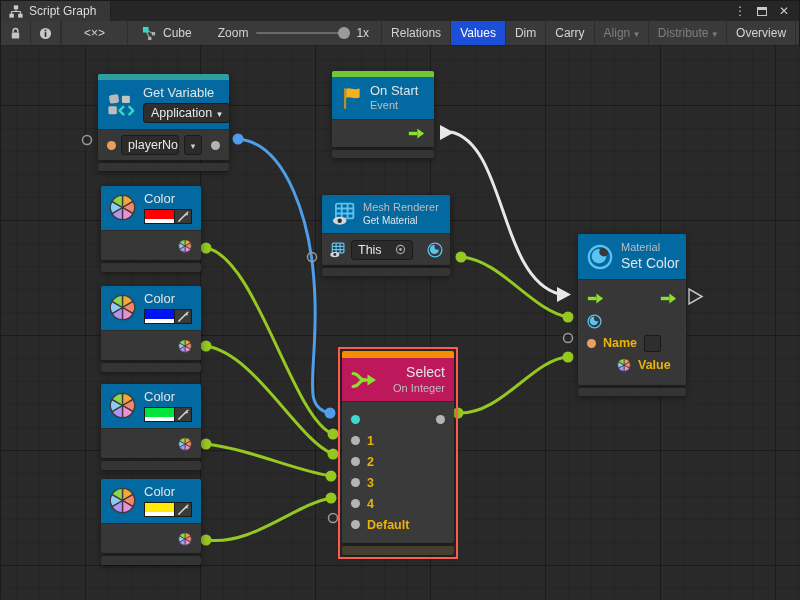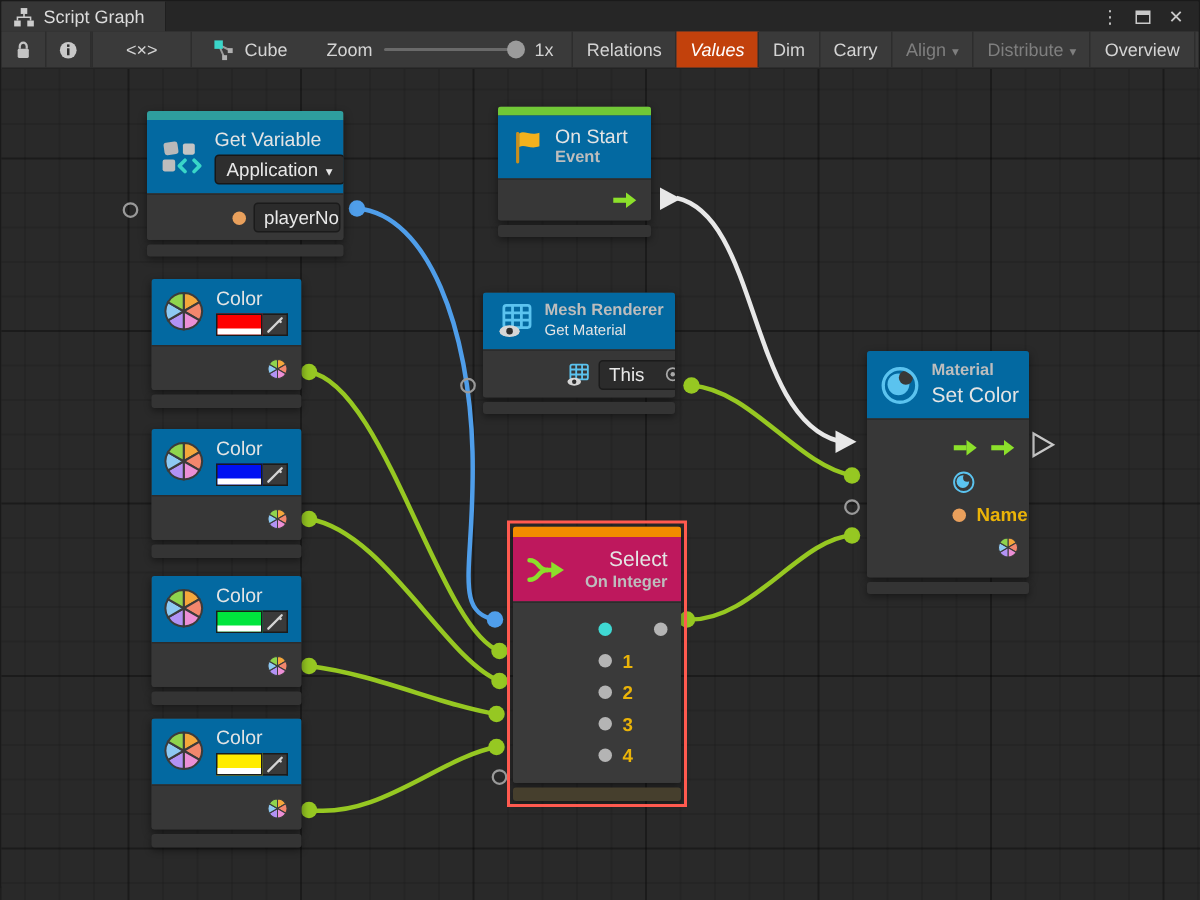--- a/index.html
+++ b/index.html
@@ -12,21 +12,21 @@
   .tab-label { font-size:12px; color:#dcdcdc; white-space:nowrap; }
   .win-controls { margin-left:auto; display:flex; align-items:center; gap:4px; padding-right:6px; color:#c9c9c9; }
   .wc { width:18px; height:18px; display:flex; align-items:center; justify-content:center; font-size:12px; cursor:default; }
   .wc-max { font-size:10px; }
   .maxbox { width:10px; height:9px; border:1.5px solid #c9c9c9; border-top-width:3px; }
 
   
   .toolbar { position:absolute; left:0; top:20px; width:100%; height:25px; background:#3a3a3a; border-bottom:1px solid #232323; display:flex; align-items:stretch; font-size:12px; color:#d4d4d4; }
   .tbtn { display:flex; align-items:center; padding:0 9px; border-right:1px solid #2d2d2d; white-space:nowrap; gap:4px; }
   .tbtn.icon-btn { padding:0 8px; }
-  .tbtn.active { background:#c2410c; color:#ffffff;font-style:italic; }
+  .tbtn.active { background:#1d4ed8; color:#ffffff; }
   .tbtn.disabled { color:#7f7f7f; }
   .caret { font-size:9px; position:relative; top:1px; }
   .tb-gap { width:10px; border-right:1px solid #2d2d2d; }
   .graph-ref { display:flex; align-items:center; gap:6px; padding:0 14px; }
   .zoom-wrap { display:flex; align-items:center; gap:8px; padding:0 12px; border-right:1px solid #2d2d2d; }
   .slider { position:relative; width:92px; height:2px; background:#6a6a6a; border-radius:1px; }
   .slider-handle { position:absolute; right:-2px; top:-5px; width:12px; height:12px; border-radius:50%; background:#9b9b9b; }
 
   
   .canvas { position:absolute; left:0; top:45px; width:800px; height:555px; background-color:#292929;
@@ -41,22 +41,22 @@
   .wires { position:absolute; left:0; top:0; width:800px; height:555px; pointer-events:none; }
 
   
   .node { position:absolute; font-size:13px; color:#d6d6d6; }
   .nmain { background:#383838; border-radius:2px; box-shadow:0 2px 6px rgba(0,0,0,.45); overflow:hidden; }
   .nfoot { height:8px; margin-top:3px; background:#343434; border-radius:2px; box-shadow:0 2px 5px rgba(0,0,0,.4); }
   .colorbar { height:6px; }
   .nhead { display:flex; align-items:center; gap:8px; padding:7px 9px; background:#0369a1; }
   .nbody { border-top:1px solid #2c2c2c; background:#373737; }
   .ntitle { font-size:13px; color:#e4e4e4; line-height:1.25; white-space:nowrap; }
-  .nsub { font-size:11px; color:#bdbdbd; line-height:1.25; white-space:nowrap;font-weight:bold; }
-  .row { display:flex; align-items:center; gap:7px; padding:0 9px;margin-left:48px; }
+  .nsub { font-size:11px; color:#bdbdbd; line-height:1.25; white-space:nowrap; }
+  .row { display:flex; align-items:center; gap:7px; padding:0 9px; }
   .dot { width:9px; height:9px; border-radius:50%; flex:0 0 auto; }
   .dot.orange { background:#e9a05c; }
   .dot.gray { background:#b4b4b4; }
   .dot.cyan { background:#3fd8d2; }
   .pushR { margin-left:auto; }
   .ic { display:block; flex:0 0 auto; }
 
   .chip-select { display:flex; align-items:center; gap:5px; background:#2e2e2e; border:1px solid #171717; border-radius:3px; padding:2px 7px; color:#e8e8e8; font-size:12.5px; }
   .field { display:flex; align-items:center; background:#2b2b2b; border:1px solid #1b1b1b; border-radius:3px; height:20px; padding:0 6px; color:#e8e8e8; font-size:12.5px; }
   .caret-btn { display:flex; align-items:center; justify-content:center; width:18px; height:20px; background:#2b2b2b; border:1px solid #1b1b1b; border-radius:3px; color:#cfcfcf; }
@@ -499,20 +499,24 @@
             <span class="portlabel">2</span>
           </div>
           <div class="row" style="height:21px;">
             <span class="dot gray"></span>
             <span class="portlabel">3</span>
           </div>
           <div class="row" style="height:21px;">
             <span class="dot gray"></span>
             <span class="portlabel">4</span>
           </div>
+          <div class="row" style="height:21px;">
+            <span class="dot gray"></span>
+            <span class="portlabel">Default</span>
+          </div>
         </div>
       </div>
       <div class="nfoot sel-foot" style="height:9px;"></div>
     </div>
 
     <div class="node" style="left:577px; top:188px; width:108px;">
       <div class="nmain">
         <div class="nhead" style="padding:7px 9px;">
           <svg class="ic" width="26" height="26">
               <use href="#ball"></use>

